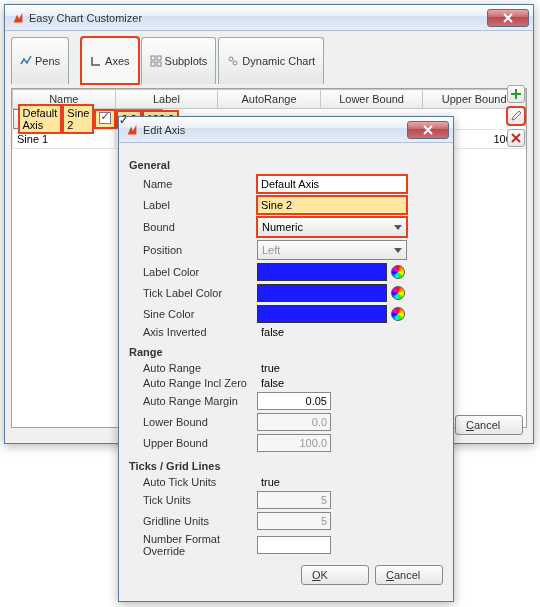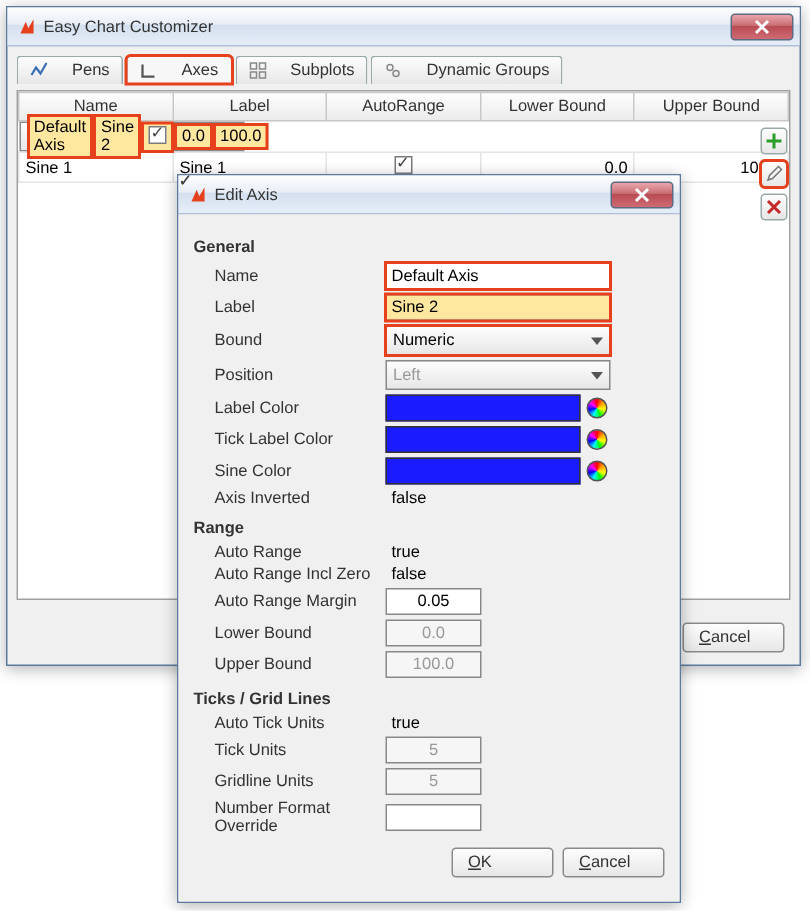--- a/index.html
+++ b/index.html
@@ -40,30 +40,30 @@
     border: 1px solid #5c6b81;
     background: linear-gradient(#e9a7ab,#c86b72 45%,#b84a53 46%,#cf6b74);
     color:#fff;
     display:flex; align-items:center; justify-content:center;
     font-size: 11px;
   }
   .tb-close svg { width:10px;height:10px; stroke:#fff; stroke-width:2; }
   .win-body { padding: 6px; position:relative; height: calc(100% - 26px); }
   .tabs { display:flex; gap:2px; margin-bottom:4px; }
   .tab {
-    display:flex; align-items:center; gap:16px;
-    padding: 3px 8px;
+    display:flex; align-items:center; gap:3px;
+    padding: 17px 8px;
     border: 1px solid #9aa;
     border-bottom: none;
     background: linear-gradient(#fdfdfd,#e7e7e7);
     border-radius: 3px 3px 0 0;
     color:#333;
   }
   .tab.active { background:#f7f7f7; border-color:#888; }
-  .tab.hi { outline: 2px solid #e7401d; outline-offset:-1px; }
+  .tab.hi { outline: 2px solid #e7401d; outline-offset:-1px;margin-left:10px; }
   .tab-icon { width:12px; height:12px; }
   .table-wrap {
     border: 1px solid #a0a0a0;
     background:#fff;
     height: 340px;
     overflow: auto;
   }
   table { width:100%; border-collapse: collapse; table-layout: fixed; }
   th {
     font-weight: normal;
@@ -108,21 +108,21 @@
   .row .ctrl { flex:1; display:flex; align-items:center; gap:4px; }
   .fld {
     width: 150px; height:18px;
     border:1px solid #888;
     background:#fff;
     padding:1px 3px;
     font:inherit;
   }
   .fld[disabled]{ color:#999; background:#f6f6f6; }
   .fld.hi, .sel.hi { outline:2px solid #e7401d; outline-offset:-1px; }
-  .fld.small{ width:64px; text-align:center; }
+  .fld.small{ width:74px; text-align:right; }
   .sel {
     width:150px; height:20px;
     border:1px solid #888;
     background:linear-gradient(#fdfdfd,#e7e7e7);
     display:flex; align-items:center; justify-content:space-between; padding:0 4px;
   }
   .sel.dis { color:#999; }
   .sel .caret { width:0;height:0;border-left:4px solid transparent;border-right:4px solid transparent;border-top:5px solid #555; }
   .swatch {
     width:130px; height:18px;
@@ -174,21 +174,21 @@
               <rect x="1" y="7" width="4" height="4" fill="none" stroke="#888"></rect>
               <rect x="7" y="7" width="4" height="4" fill="none" stroke="#888"></rect>
             </svg></span>
           <span>Subplots</span>
         </span>
         <span class="tab">
           <span class="tab-icon"><svg viewBox="0 0 12 12">
               <circle cx="4" cy="4" r="2" fill="none" stroke="#888"></circle>
               <circle cx="8" cy="8" r="2" fill="none" stroke="#888"></circle>
             </svg></span>
-          <span>Dynamic Groups</span>
+          <span>Dynamic Chart</span>
         </span>
       </div>
     <div class="table-wrap">
       <table>
         <thead>
             <tr>
               <th>Name</th>
               <th>Label</th>
               <th>AutoRange</th>
               <th>Lower Bound</th>

